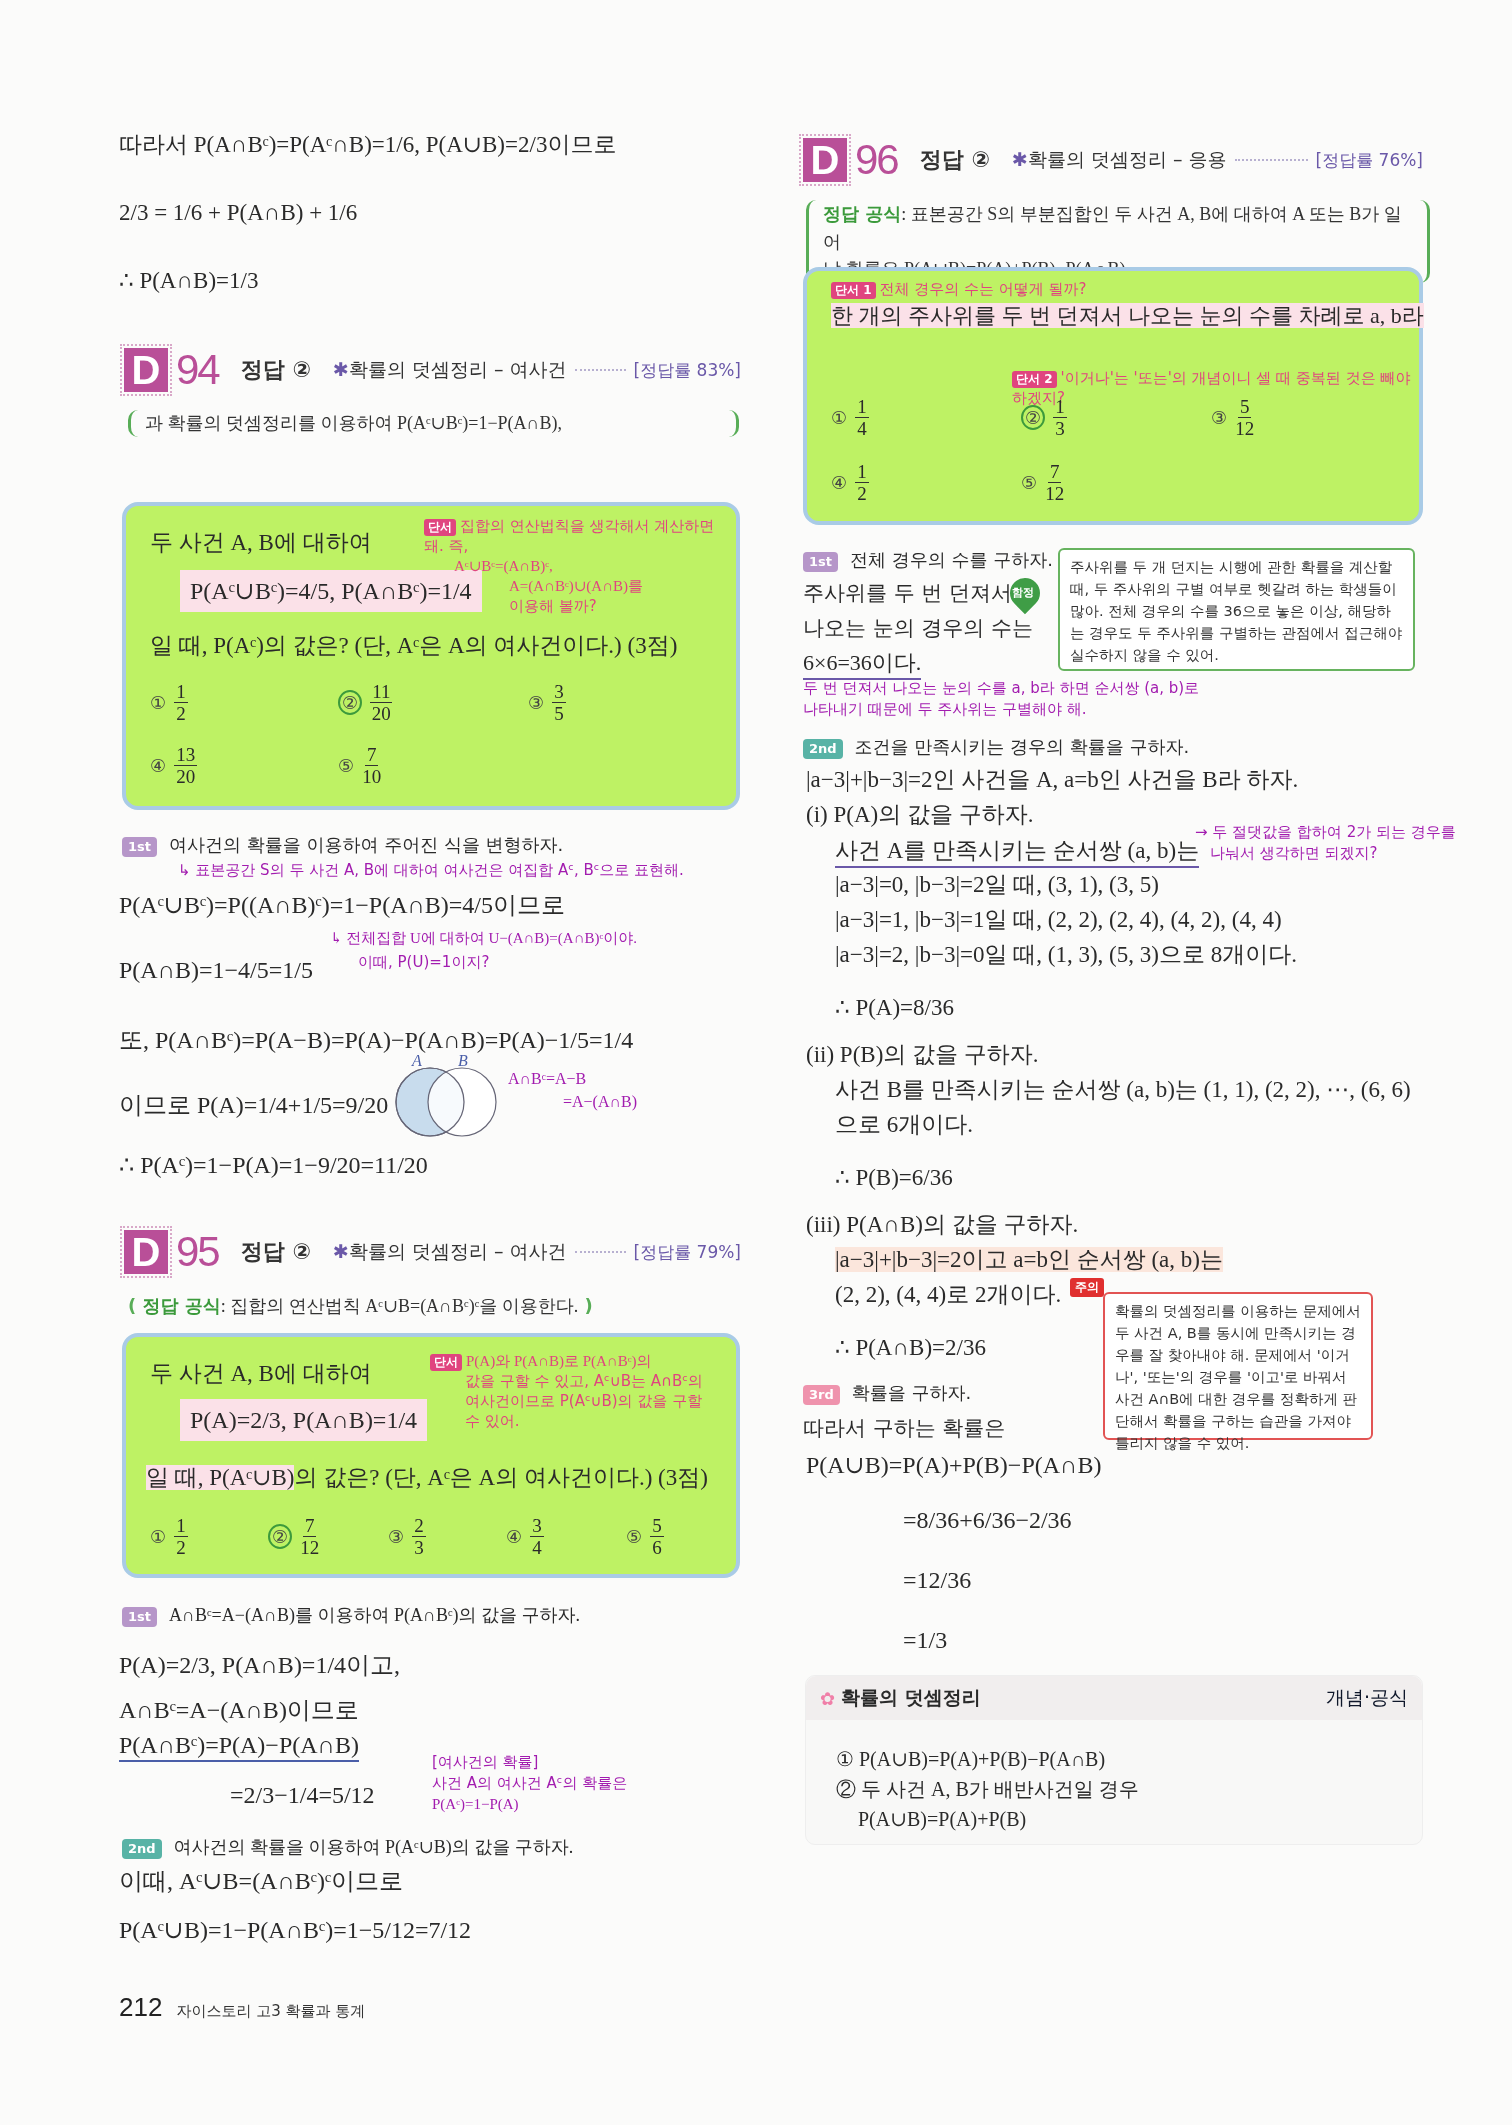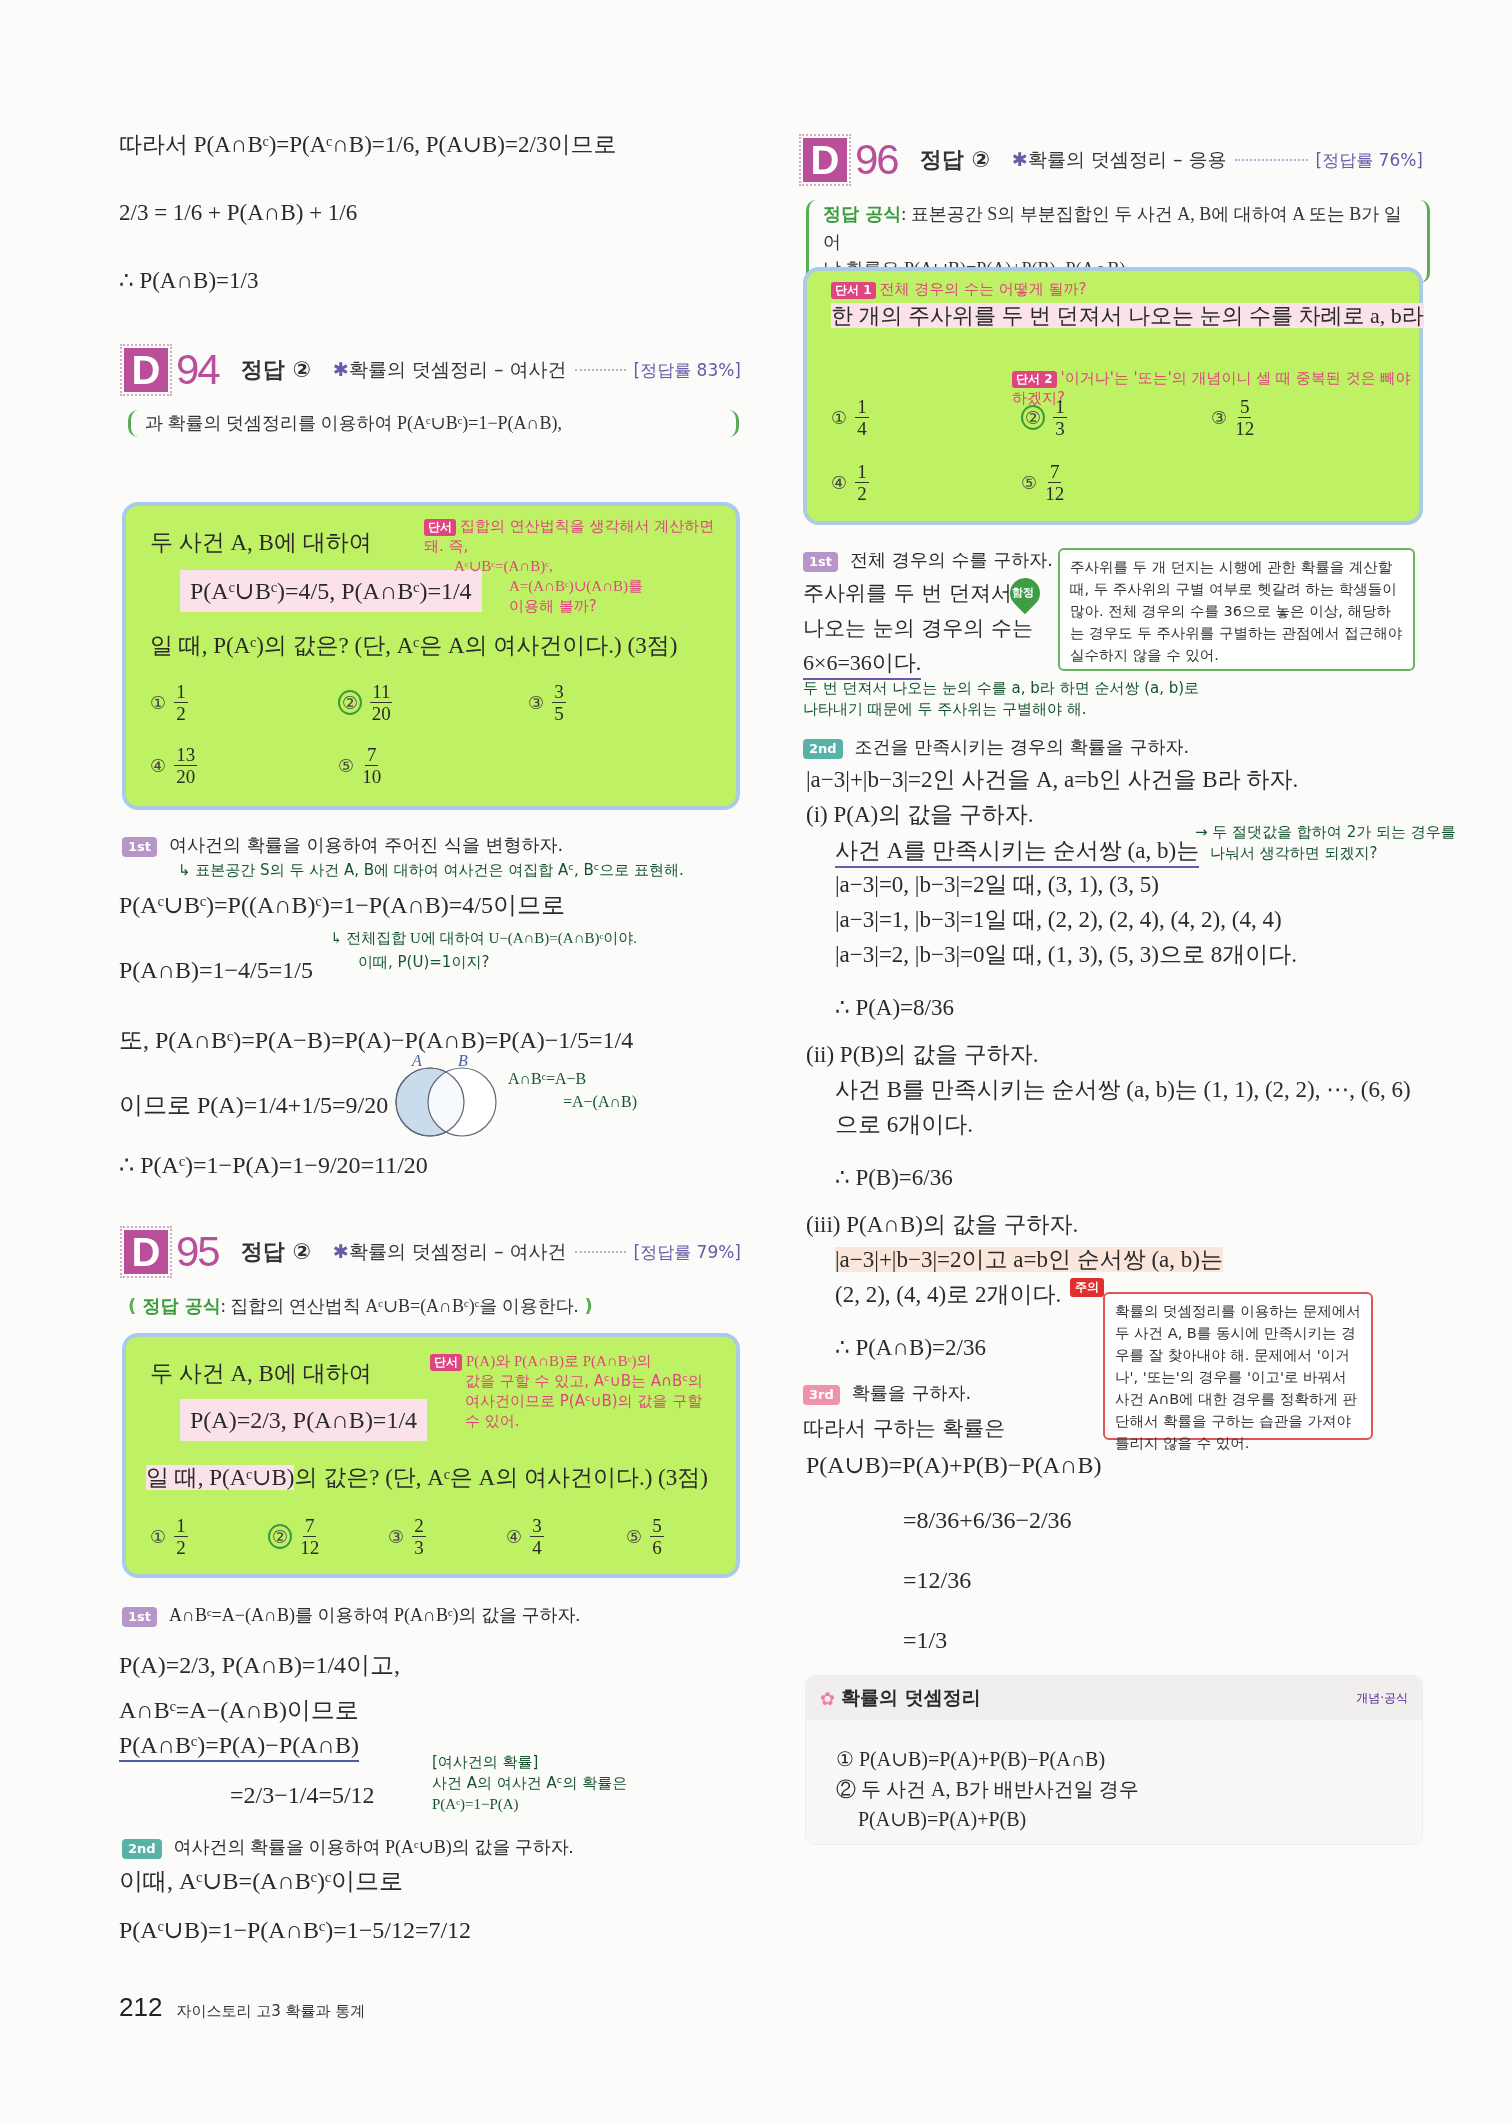--- a/index.html
+++ b/index.html
@@ -33,21 +33,21 @@
   .choice{position:absolute;display:flex;align-items:center;font-size:20px;}
   .circ{font-size:18px;color:#444;margin-right:6px;}
   .picked{border:2px solid #3c9a3c;border-radius:50%;padding:0 2px;}
   .frac{display:inline-flex;flex-direction:column;align-items:center;vertical-align:middle;
         font-family:"Liberation Serif","DejaVu Serif",serif;font-size:19px;line-height:21px;margin:0 2px;}
   .frac .n{border-bottom:1.5px solid #333;padding:0 2px;}
   
   .step{display:inline-block;color:#fff;font-size:13px;font-weight:bold;border-radius:4px;
         padding:0 6px;line-height:20px;margin-right:12px;}
   .s1{background:#b696c9;} .s2{background:#58b3a6;} .s3{background:#ef93ad;}
-  .note{color:#14532d;}
+  .note{color:#a21caf;}
   .callout{position:absolute;border:2px solid #67b35f;border-radius:6px;background:#fff;
            font-size:14.5px;line-height:22px;padding:6px 10px;color:#333;box-sizing:border-box;}
   .callout.red{border-color:#e25454;}
   .pin{position:absolute;width:30px;height:30px;background:#3f9d46;border-radius:50% 50% 50% 0;
        transform:rotate(-45deg);}
   .pinlbl{position:absolute;color:#fff;font-size:11px;font-weight:bold;}
   .warn{position:absolute;background:#e02f2f;color:#fff;font-size:12px;font-weight:bold;padding:1px 5px;border-radius:3px;}
   .concept{position:absolute;border-radius:10px;background:#f8f8f7;border:1px solid #eee;box-sizing:border-box;}
   .concept-head{height:44px;background:#f1eeee;border-radius:10px 10px 0 0;display:flex;align-items:center;padding:0 14px;}
   .footer{position:absolute;left:119px;top:1992px;display:flex;align-items:baseline;}
@@ -302,21 +302,21 @@
 <div class="line" style="left:803px;top:1413px;font-size:21px;">따라서 구하는 확률은</div>
 <div class="line math" style="left:806px;top:1450px;font-size:24px;">P(A∪B)=P(A)+P(B)−P(A∩B)</div>
 <div class="line math" style="left:903px;top:1505px;font-size:24px;">=8/36+6/36−2/36</div>
 <div class="line math" style="left:903px;top:1565px;font-size:24px;">=12/36</div>
 <div class="line math" style="left:903px;top:1625px;font-size:24px;">=1/3</div>
 
 <div class="concept" style="left:805px;top:1675px;width:618px;height:170px;">
   <div class="concept-head">
     <span style="color:#f07fa8;font-size:18px;margin-right:6px;">✿</span>
     <span style="font-size:19px;font-weight:bold;flex:1;">확률의 덧셈정리</span>
-    <span style="font-size:12px;color:#4c1d95;">개념·공식</span>
+    <span style="font-size:19px;color:#0f172a;">개념·공식</span>
   </div>
   <div class="line math" style="left:30px;top:68px;font-size:20px;">① P(A∪B)=P(A)+P(B)−P(A∩B)</div>
   <div class="line math" style="left:30px;top:98px;font-size:20px;">② 두 사건 A, B가 배반사건일 경우</div>
   <div class="line math" style="left:52px;top:128px;font-size:20px;">P(A∪B)=P(A)+P(B)</div>
 </div>
 
 <div class="footer">
   <span class="pagenum">212</span>
   <span class="booktitle">자이스토리 고3 확률과 통계</span>
 </div>

